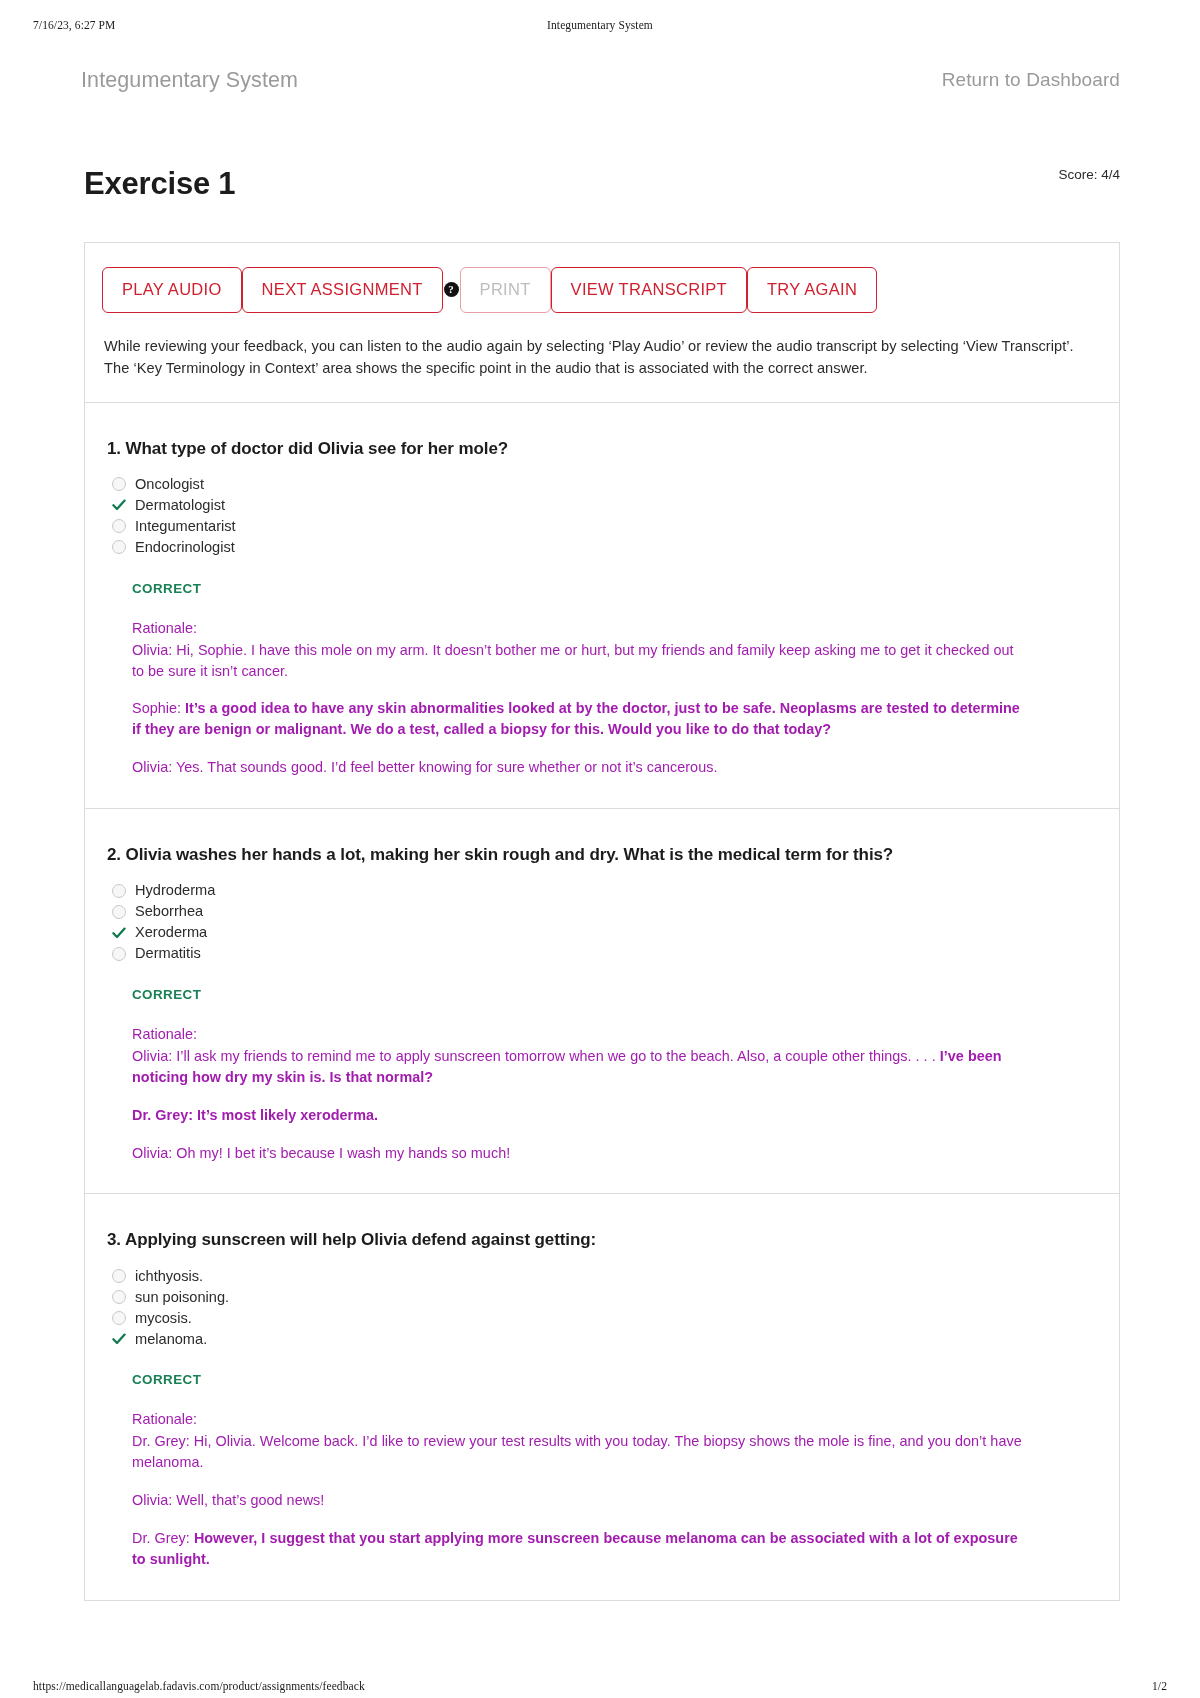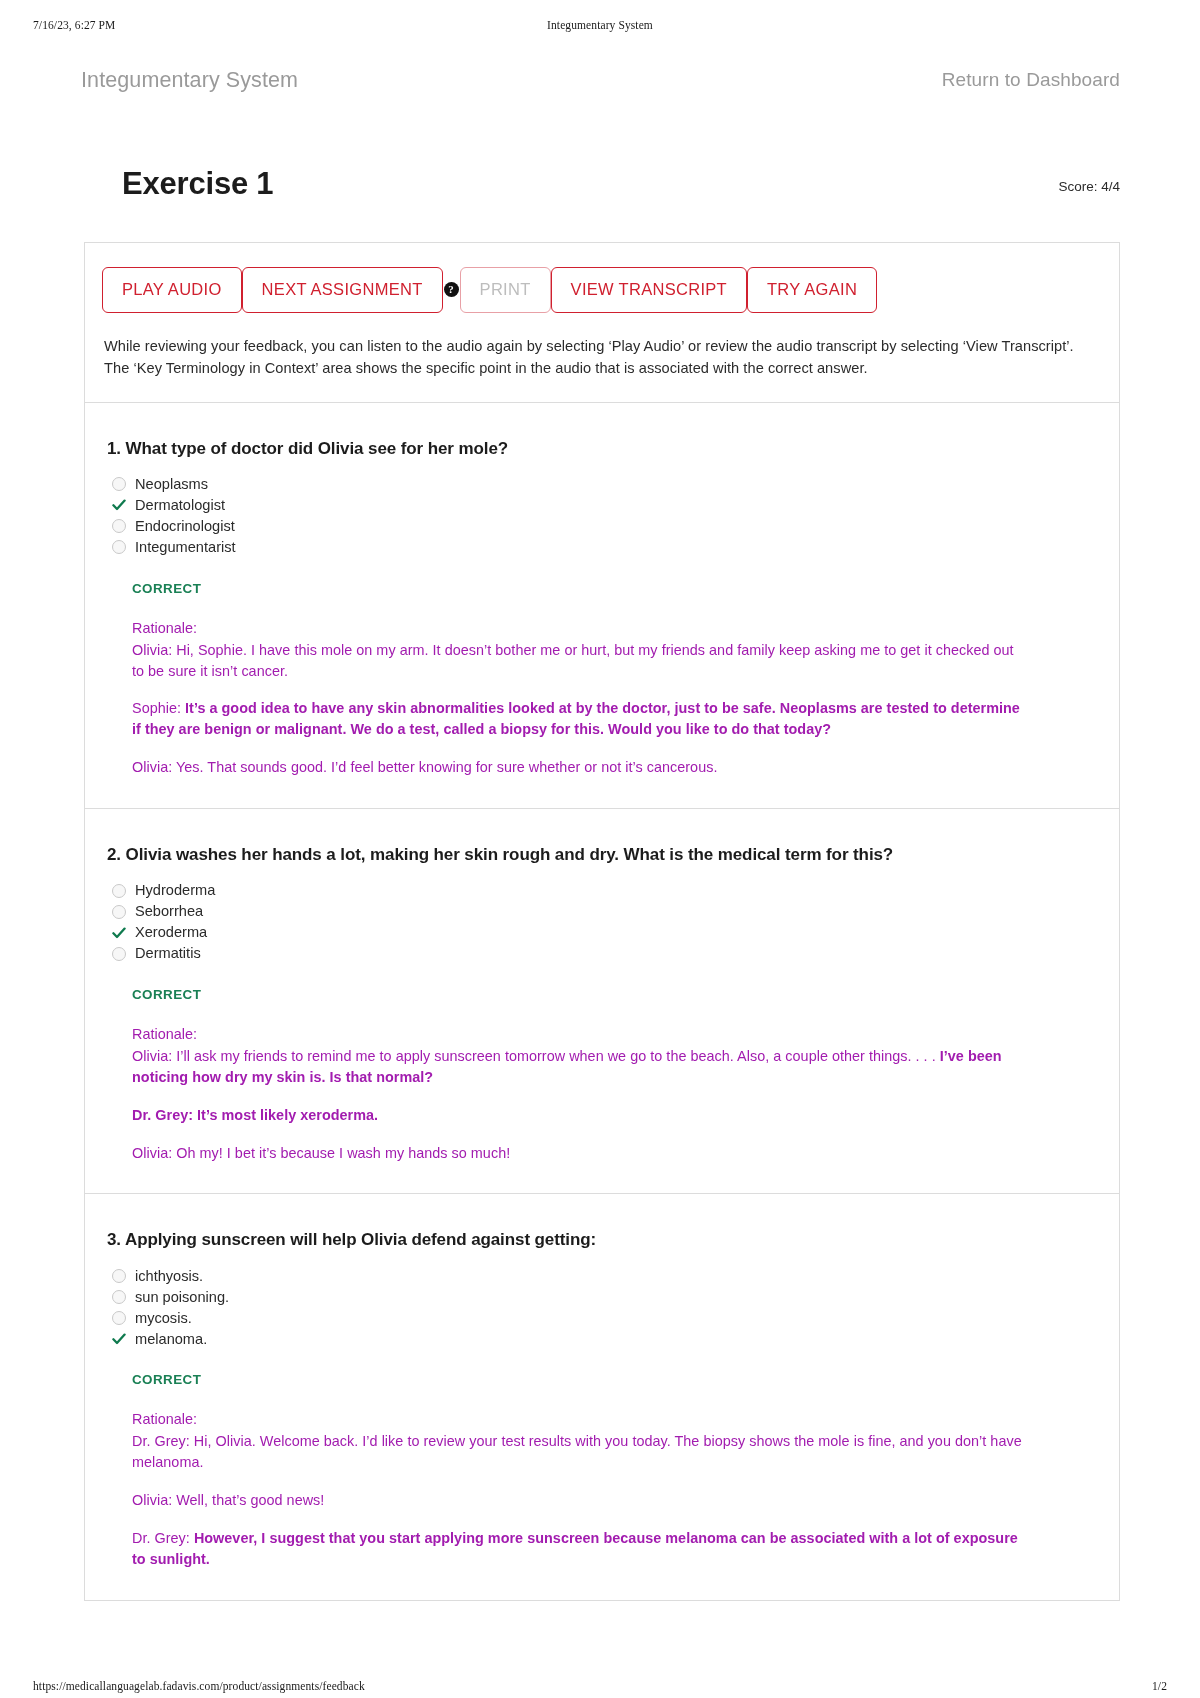--- a/index.html
+++ b/index.html
@@ -58,25 +58,24 @@
   .return-link {
     font-size: 19px;
     color: #9a9a9a;
     text-decoration: none;
     letter-spacing: 0.1px;
   }
 
   
   .title-row {
     display: flex;
-    align-items: flex-end;
+    align-items: flex-start;
     justify-content: space-between;
     padding: 0 80px 0 84px;
     margin-top: 65px;
-    margin-left: 38px;
   }
   .exercise-title {
     font-size: 31px;
     font-weight: 700;
     color: #1c1c1c;
     letter-spacing: -0.2px;
     margin: 0;
     line-height: 1.1;
   }
   .score-text {
@@ -246,37 +245,37 @@
     <div class="toolbar-note">While reviewing your feedback, you can listen to the audio again by selecting ‘Play Audio’ or review the audio transcript by selecting ‘View Transcript’. The ‘Key Terminology in Context’ area shows the specific point in the audio that is associated with the correct answer.</div>
 
     <div class="divider"></div>
 
     <div id="questions-host">
         <div class="question">
           <div class="q-text">1. What type of doctor did Olivia see for her mole?</div>
           <div class="options">
             <div class="option">
               <span class="radio"></span>
-              <span class="opt-label">Neoplasms</span>
+              <span class="opt-label">Oncologist</span>
             </div>
             <div class="option">
               <span class="check">
                 <svg width="14" height="14" viewBox="0 0 14 14">
                   <path d="M1.4 7.3 L5 11 L12.6 2.6" fill="none" stroke="currentColor" stroke-width="2.3" stroke-linecap="round" stroke-linejoin="round"></path>
                 </svg>
               </span>
               <span class="opt-label">Dermatologist</span>
             </div>
             <div class="option">
               <span class="radio"></span>
+              <span class="opt-label">Integumentarist</span>
+            </div>
+            <div class="option">
+              <span class="radio"></span>
               <span class="opt-label">Endocrinologist</span>
-            </div>
-            <div class="option">
-              <span class="radio"></span>
-              <span class="opt-label">Integumentarist</span>
             </div>
           </div>
           <div class="verdict">CORRECT</div>
           <div class="rationale">
             <p class="label">Rationale:</p>
             <p><span>Olivia: Hi, Sophie. I have this mole on my arm. It doesn’t bother me or hurt, but my friends and family keep asking me to get it checked out to be sure it isn’t cancer.</span></p>
             <p><span>Sophie: </span><b>It’s a good idea to have any skin abnormalities looked at by the doctor, just to be safe. Neoplasms are tested to determine if they are benign or malignant. We do a test, called a biopsy for this. Would you like to do that today?</b></p>
             <p><span>Olivia: Yes. That sounds good. I’d feel better knowing for sure whether or not it’s cancerous.</span></p>
           </div>
         </div>

